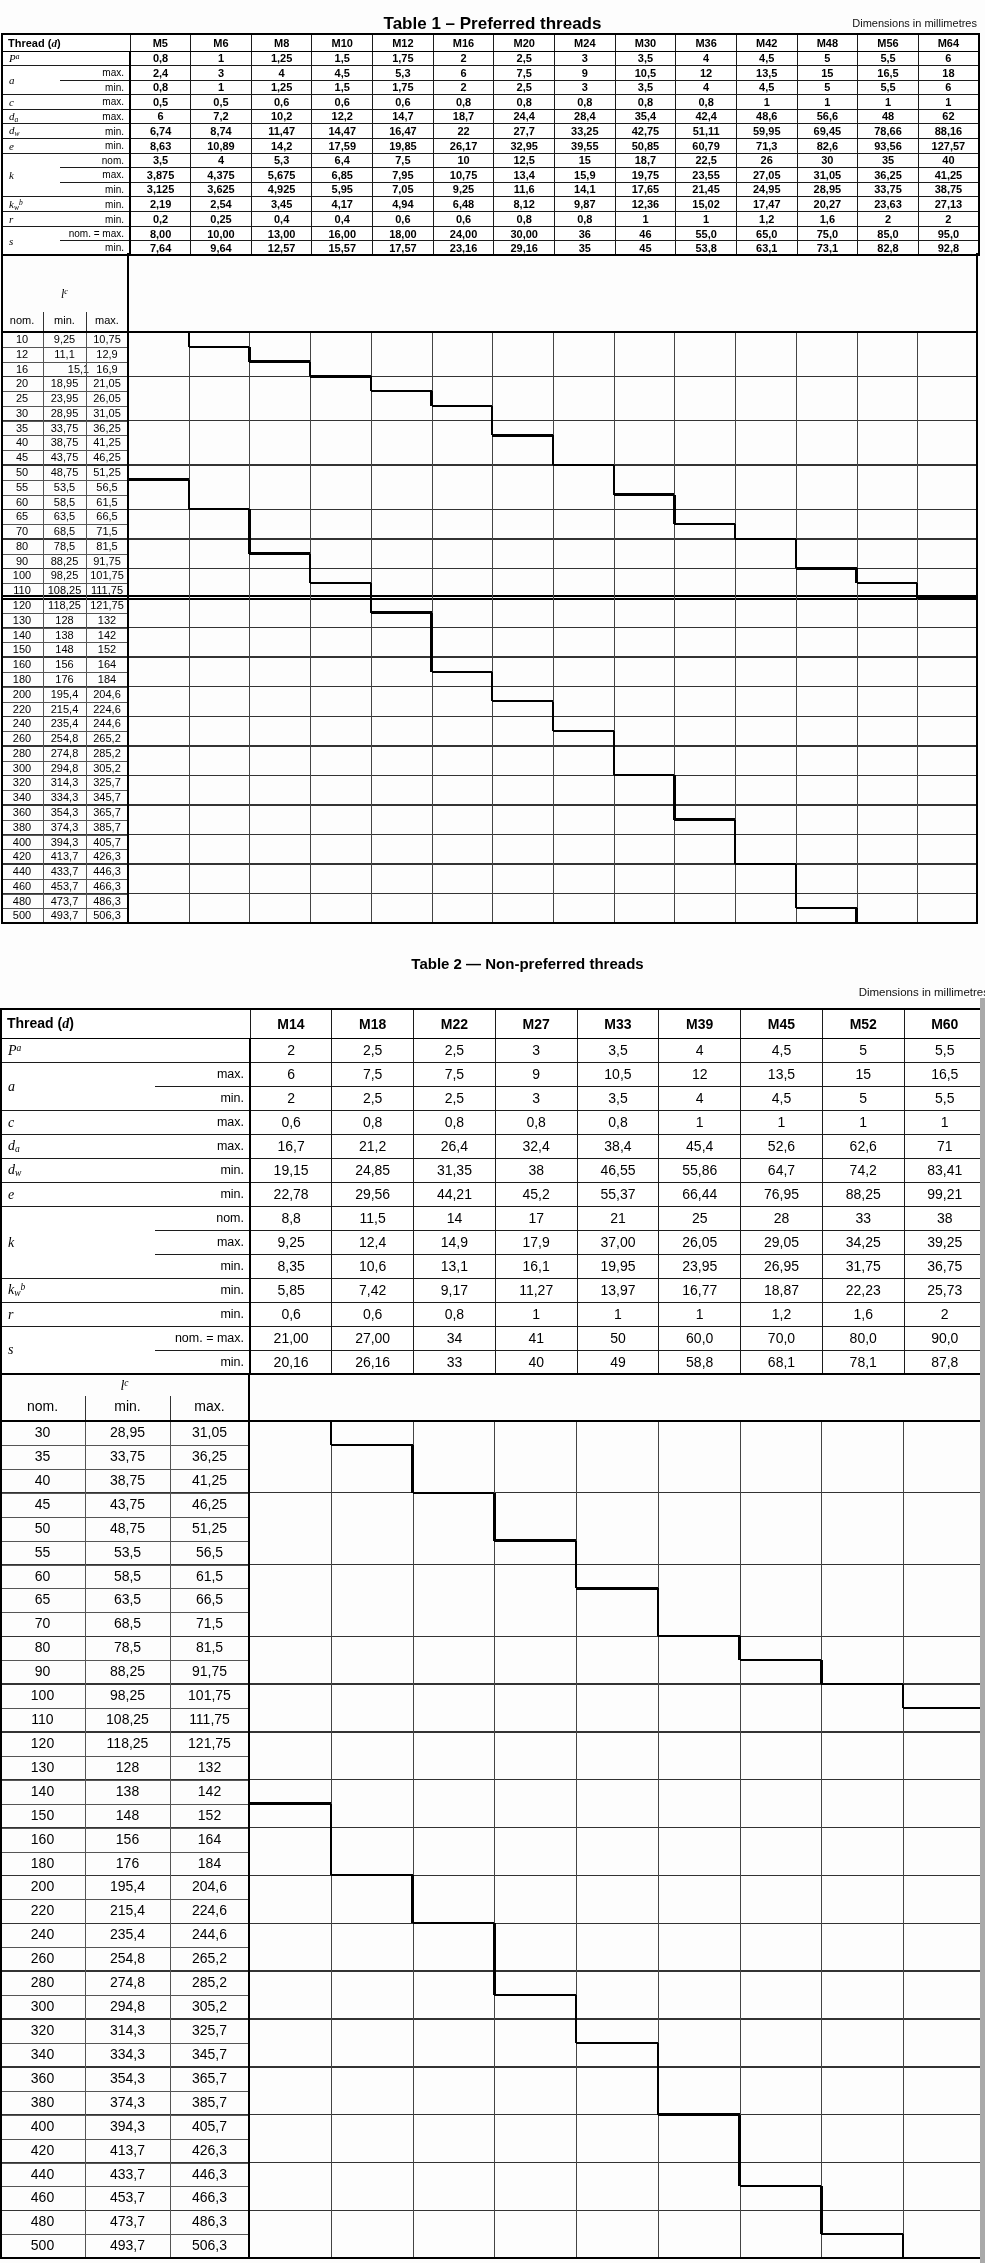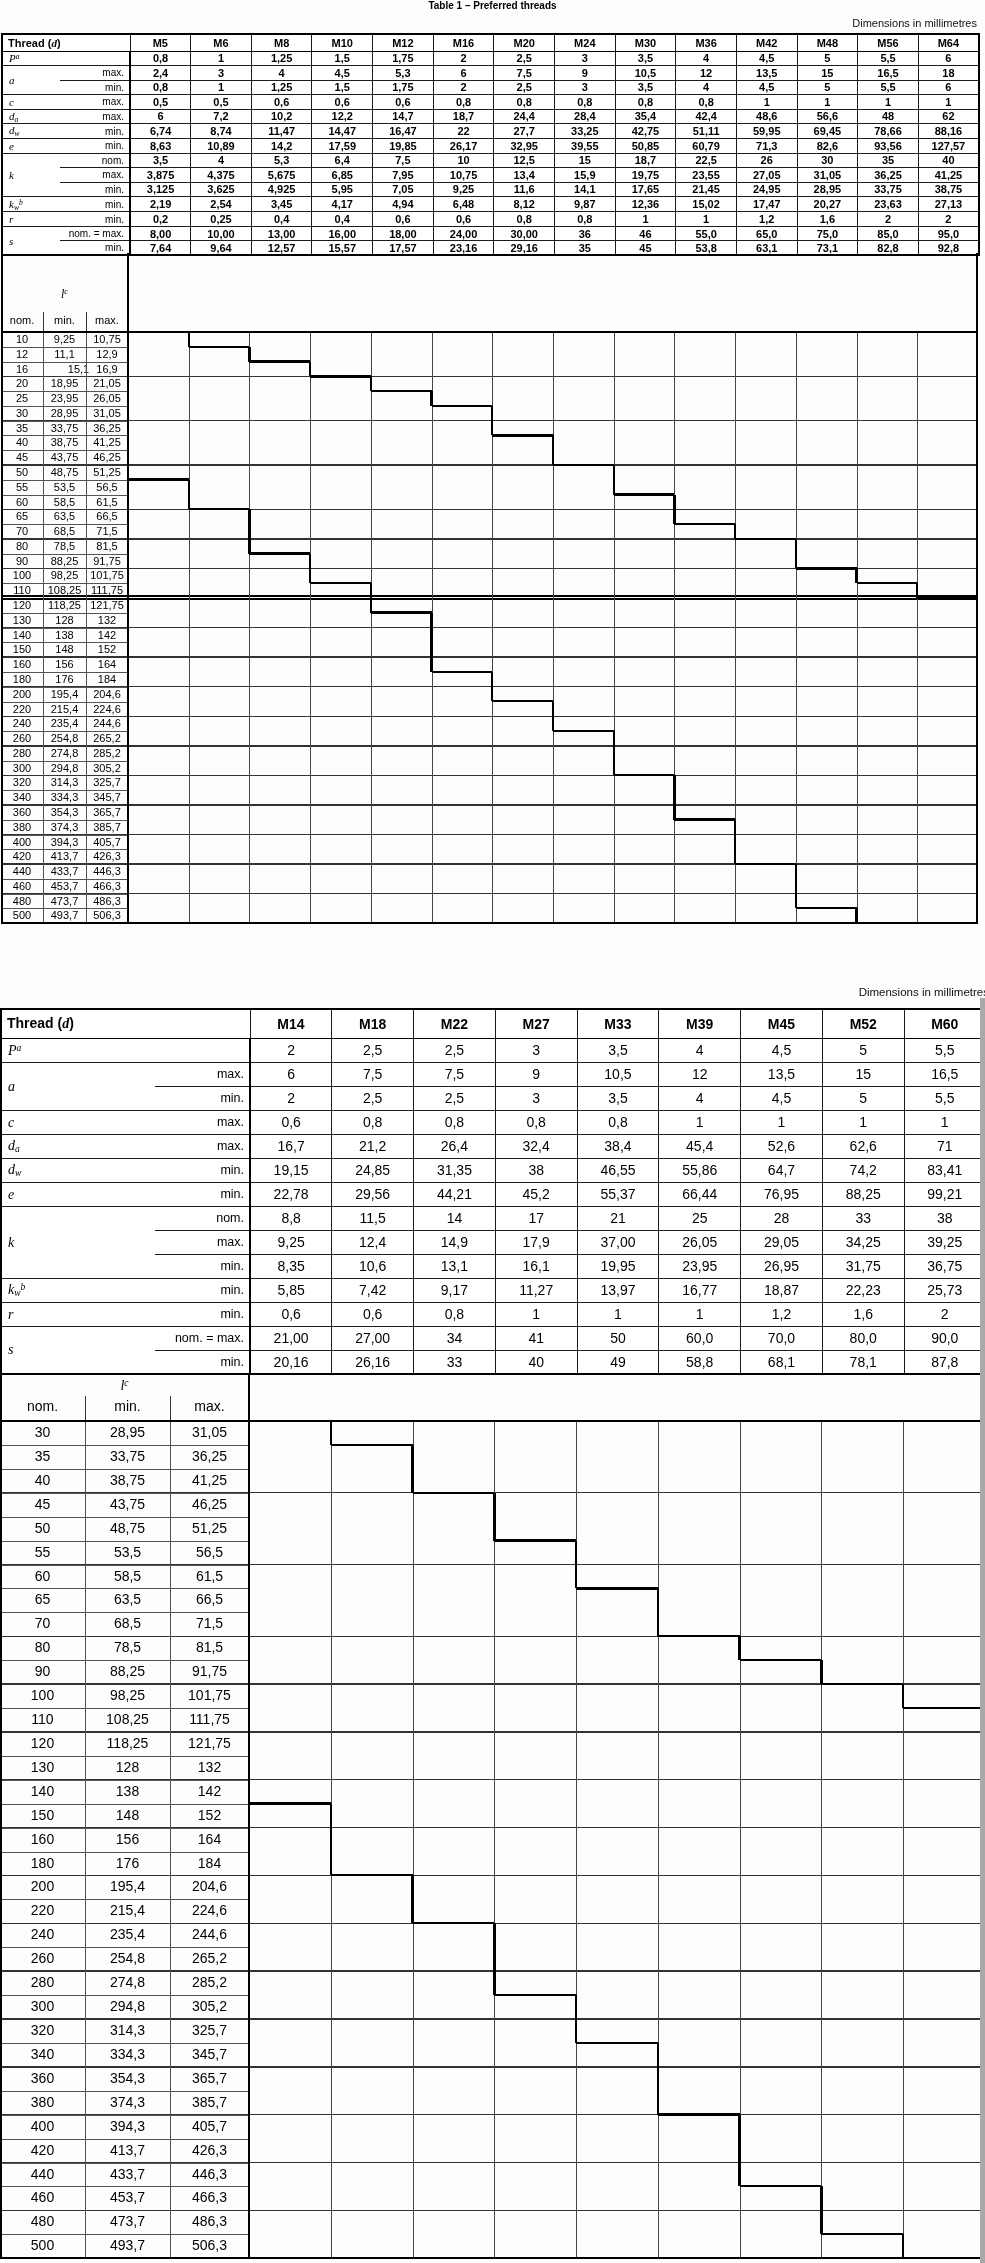--- a/index.html
+++ b/index.html
@@ -24,21 +24,21 @@
   .t1 table.dt .qual{font-size:10px;}
   .t1 table.dt .v{font-weight:bold;}
   .t2 table.dt{font-size:14px;}
   .t2 table.dt .qual{font-size:12.5px;}
   .scan-edge{background:#a9a9a9;}
 </style>
 </head>
 <body>
 
 <div class="page">
-  <div class="abs title" style="top:0;left:0;font-size:10px;">Table 1 – Preferred threads</div>
+  <div class="abs title" style="top:14px;left:0;font-size:17px;">Table 1 – Preferred threads</div>
   <div class="abs dims" style="top:17px;right:8px;">Dimensions in millimetres</div>
   <div class="abs t1" id="t1-table" style="left: 1px; top: 33px; width: 977px;">
       <table class="dt" style="width: 977px;">
         <colgroup>
           <col style="width: 58px;">
           <col style="width: 70px;">
           <col style="width: 60.6429px;">
           <col style="width: 60.6429px;">
           <col style="width: 60.6429px;">
           <col style="width: 60.6429px;">
@@ -575,20 +575,21 @@
       <div style="position: absolute; left: 793.657px; top: 611.08px; width: 2.4px; height: 44.34px; background: rgb(0, 0, 0);"></div>
       <div style="position: absolute; left: 855.571px; top: 329.06px; width: 60.7143px; height: 2.4px; background: rgb(0, 0, 0);"></div>
       <div style="position: absolute; left: 855.571px; top: 668.8px; width: 60.7143px; height: 2.4px; background: rgb(0, 0, 0);"></div>
       <div style="position: absolute; left: 854.371px; top: 315.48px; width: 2.4px; height: 14.78px; background: rgb(0, 0, 0);"></div>
       <div style="position: absolute; left: 854.371px; top: 655.42px; width: 2.4px; height: 14.78px; background: rgb(0, 0, 0);"></div>
       <div style="position: absolute; left: 916.286px; top: 343.84px; width: 60.7143px; height: 2.4px; background: rgb(0, 0, 0);"></div>
       <div style="position: absolute; left: 916.286px; top: 668.8px; width: 60.7143px; height: 2.4px; background: rgb(0, 0, 0);"></div>
       <div style="position: absolute; left: 915.086px; top: 330.26px; width: 2.4px; height: 14.78px; background: rgb(0, 0, 0);"></div>
     </div>
 
+  <div class="abs title" style="top:955px;left:0;font-size:15px;text-indent:70px;">Table 2 — Non-preferred threads</div>
   <div class="abs dims" style="top:986px;right:-4px;font-size:11.5px;">Dimensions in millimetres</div>
   <div class="abs t2" id="t2-table" style="left: 0px; top: 1008px; width: 985px;">
       <table class="dt" style="width: 985px;">
         <colgroup>
           <col style="width: 154px;">
           <col style="width: 95px;">
           <col style="width: 81.7778px;">
           <col style="width: 81.7778px;">
           <col style="width: 81.7778px;">
           <col style="width: 81.7778px;">

